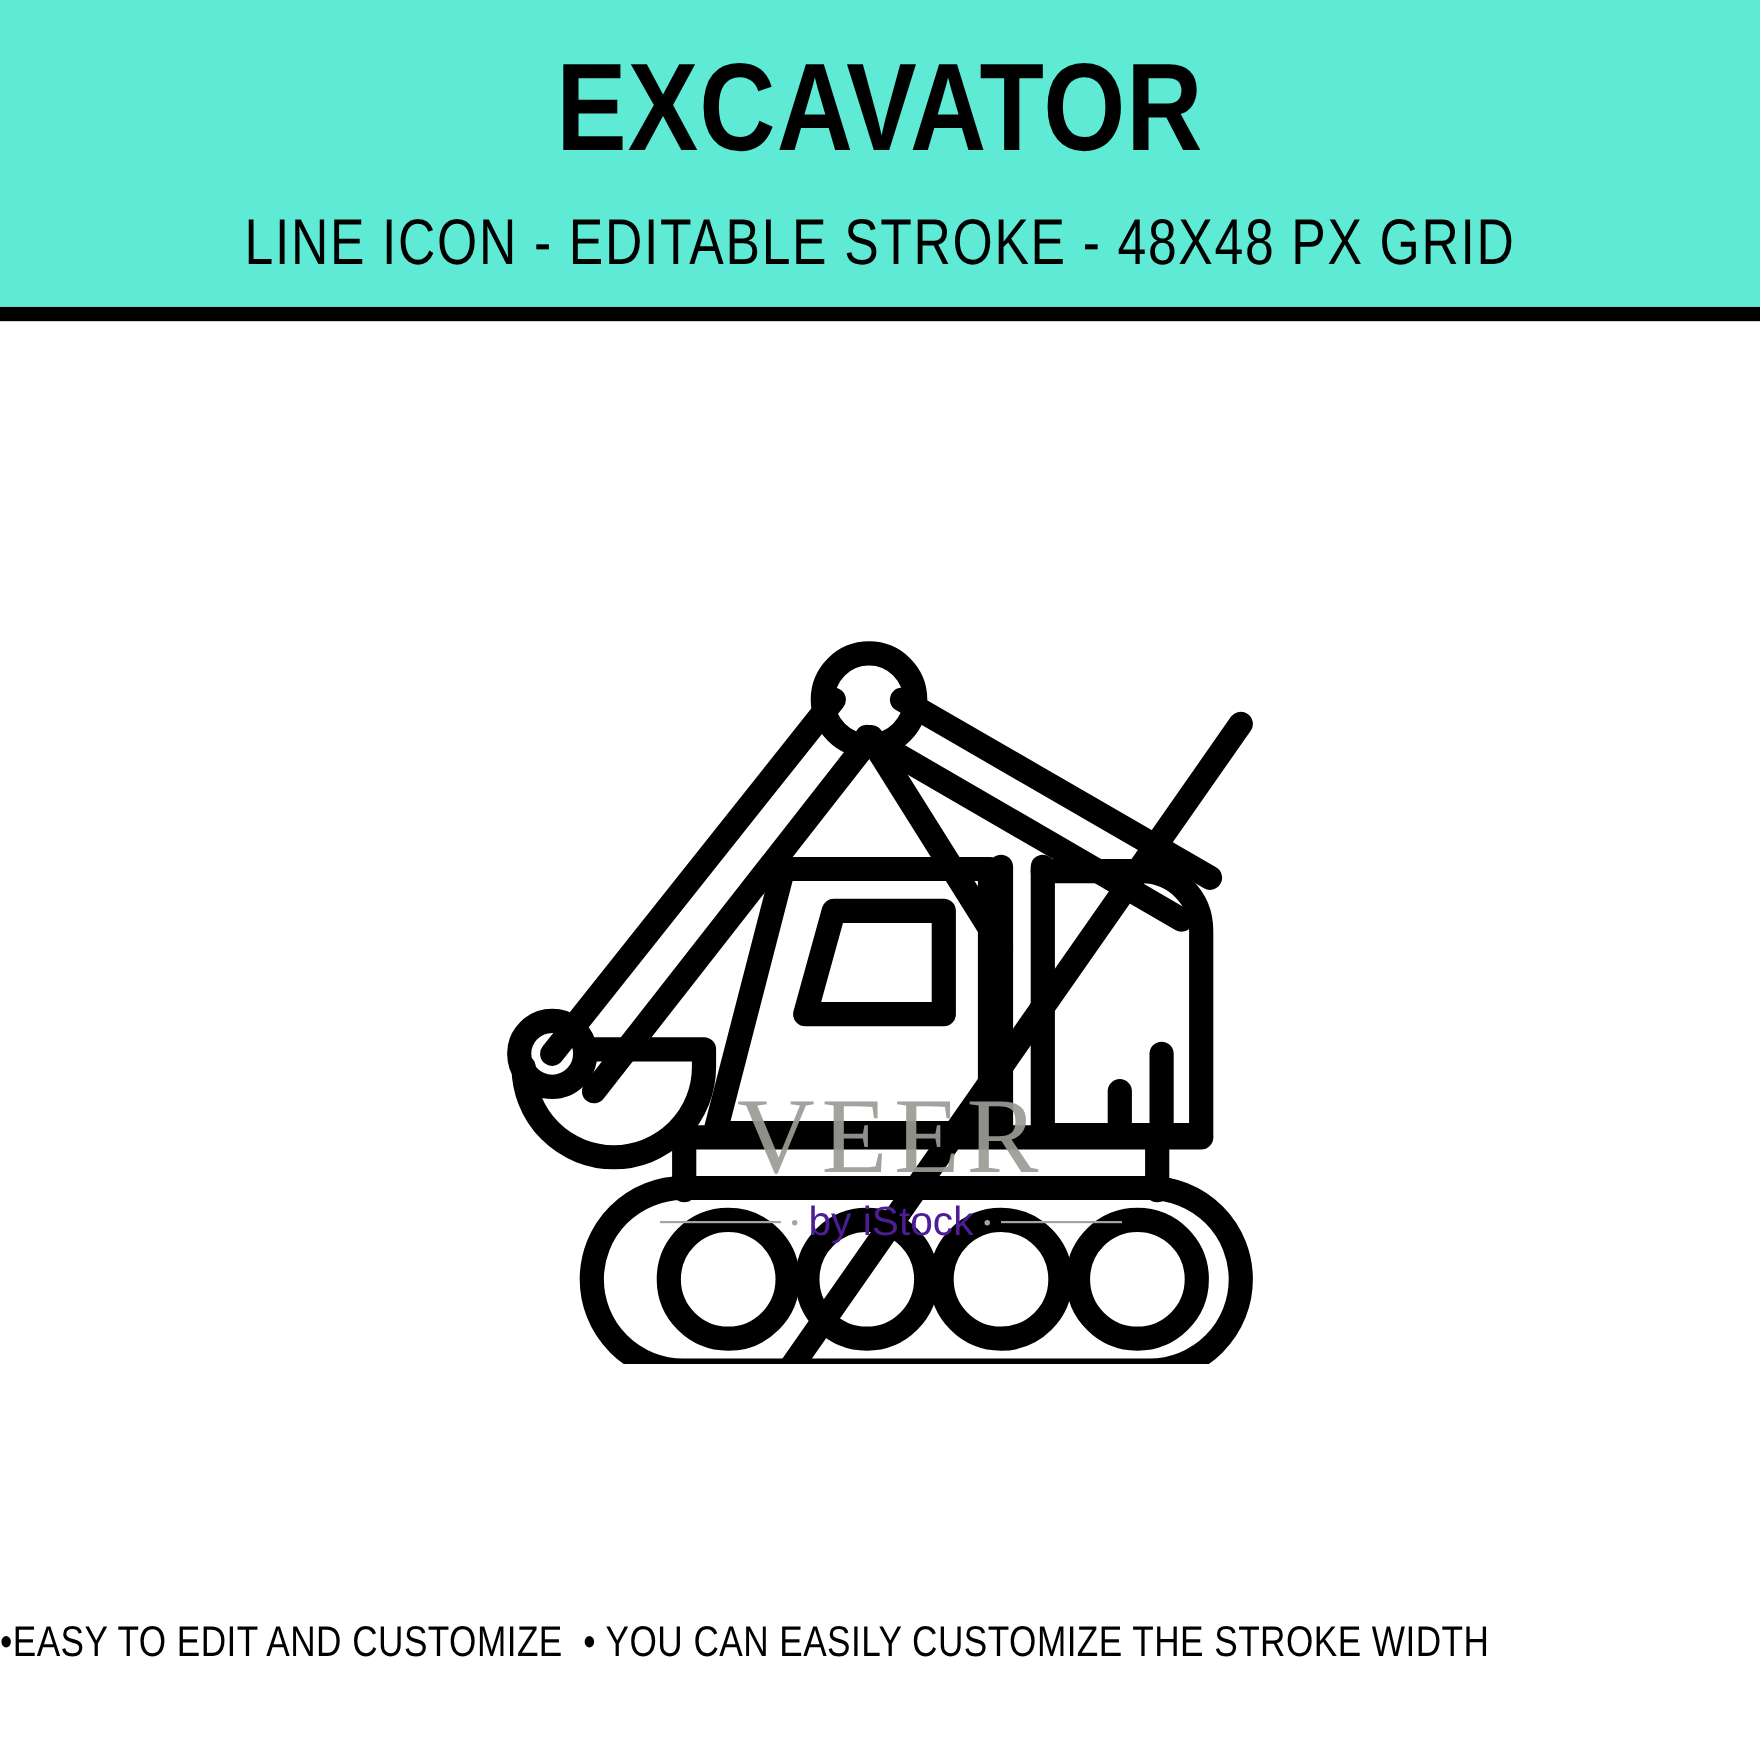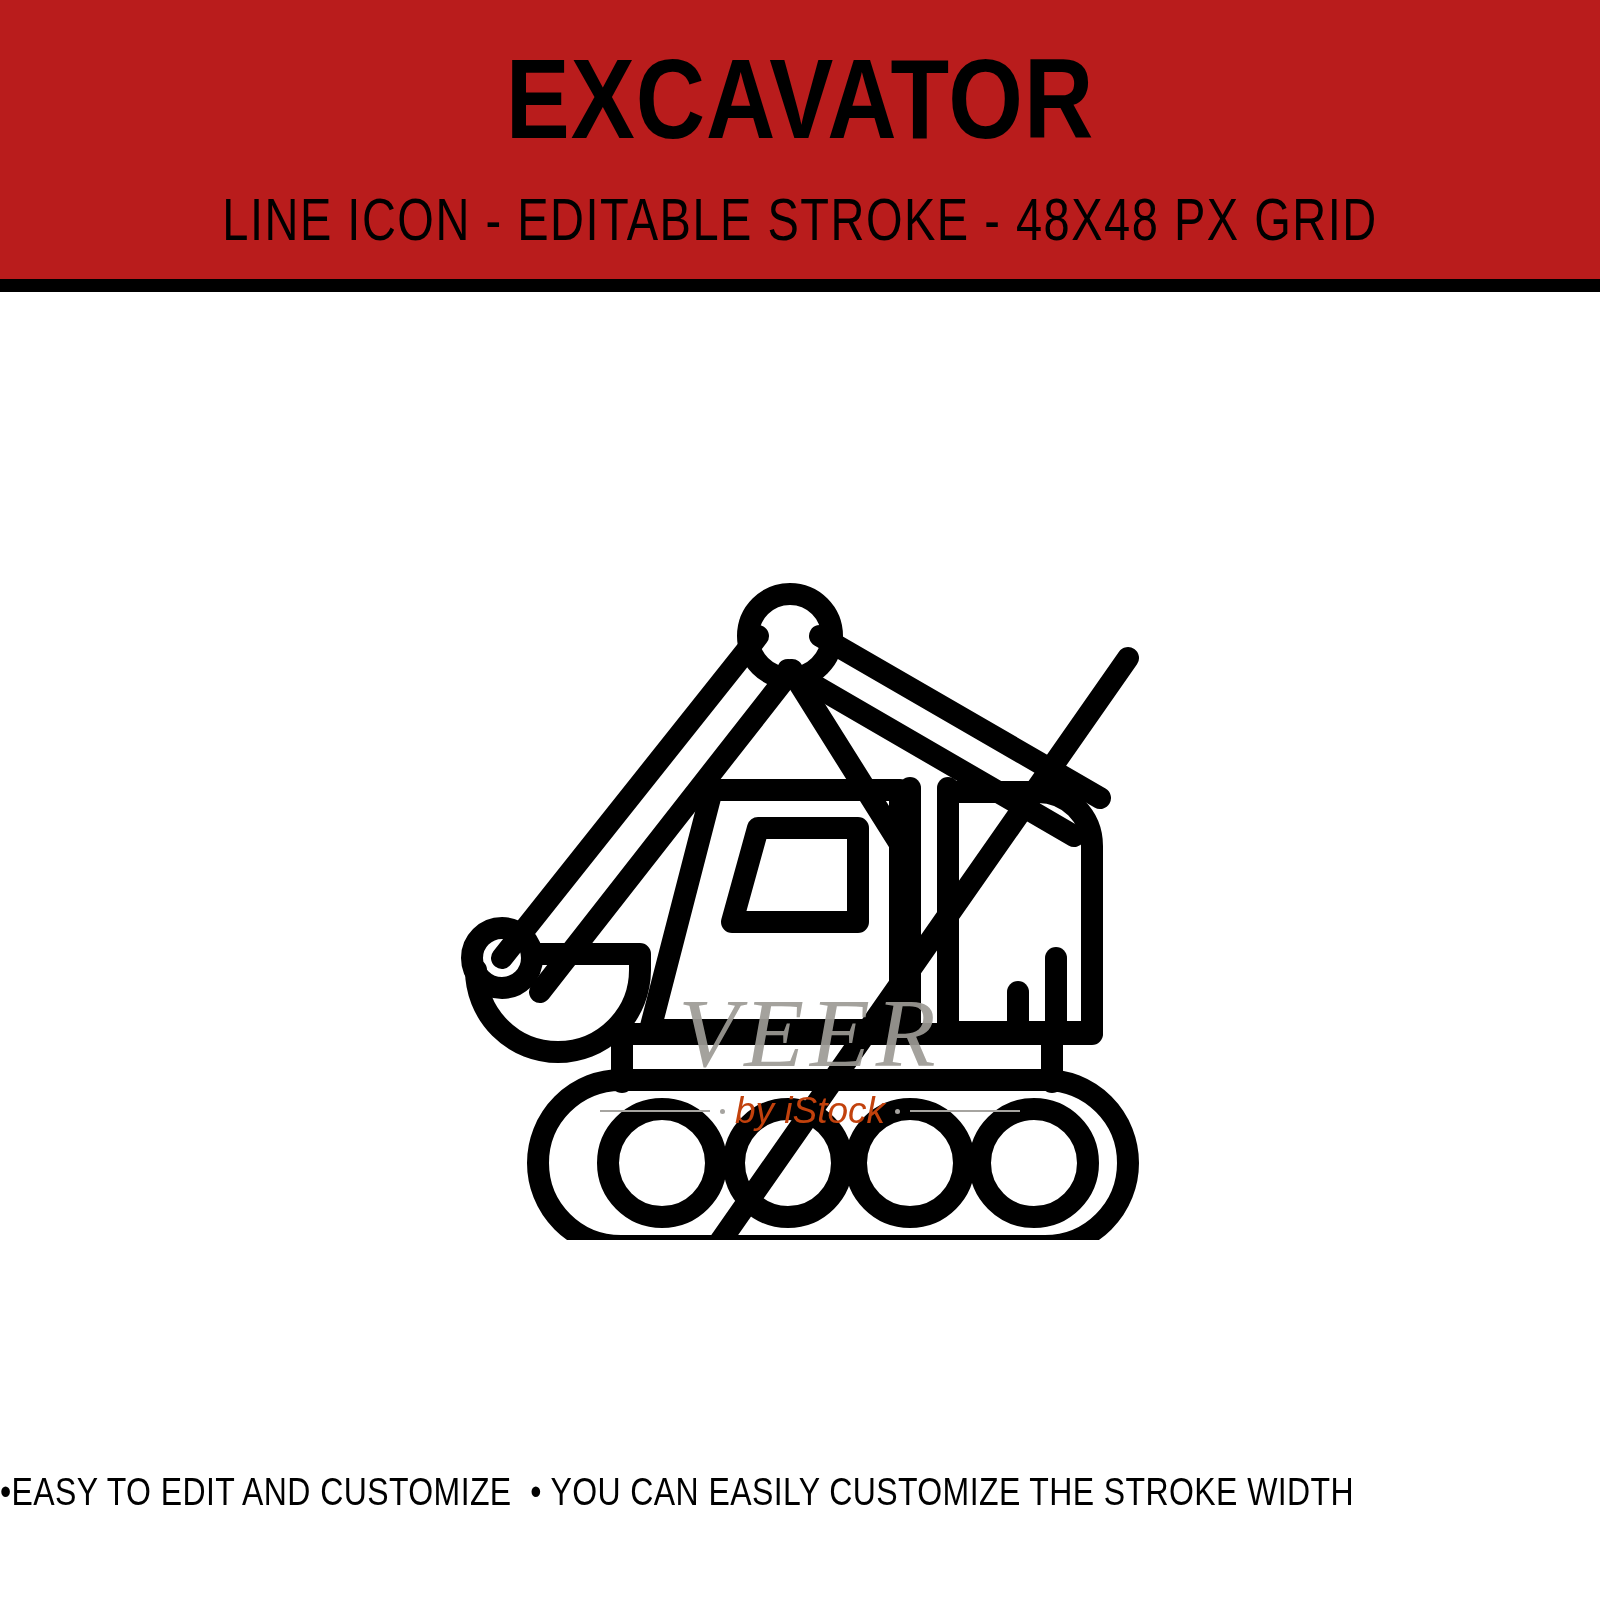--- a/index.html
+++ b/index.html
@@ -67,21 +67,20 @@
     background: #000000;
   }
 
   
   #icon-stage {
     position: absolute;
     left: 0;
     top: 292px;
     width: 1456px;
     height: 1150px;
-    font-style: italic;
   }
 
   #excavator-svg {
     position: absolute;
     left: 440px;
     top: 248px;
     width: 700px;
     height: 700px;
   }
 
@@ -125,21 +124,21 @@
   .wm-dot {
     width: 5px;
     height: 5px;
     border-radius: 50%;
     background: #a6a4a0;
     flex: 0 0 auto;
   }
   #wm-bystock {
     font-family: "Liberation Sans", sans-serif;
     font-size: 37px;
-    color: #c2410c;
+    color: #4c1d95;
     white-space: nowrap;
     flex: 0 0 auto;
   }
 
   
   #footer {
     position: absolute;
     left: 0;
     top: 1470px;
     width: 1324px;
@@ -155,21 +154,21 @@
     white-space: pre;
     transform: scaleY(1.22);
     transform-origin: center top;
   }
 </style>
 </head>
 <body>
 
 <div id="page">
 
-  <div id="header-band" style="background: #b91c1c;">
+  <div id="header-band" style="background: #5eead4;">
     <div id="header-title">EXCAVATOR</div>
     <div id="header-subtitle">LINE ICON - EDITABLE STROKE - 48X48 PX GRID</div>
   </div>
   <div id="header-rule" style="background: rgb(0, 0, 0);"></div>
 
   <div id="icon-stage">
 
     <svg id="excavator-svg" viewBox="0 0 700 700" xmlns="http://www.w3.org/2000/svg">
       <g fill="none" stroke="#000000" stroke-width="22" stroke-linecap="round" stroke-linejoin="round">
 

